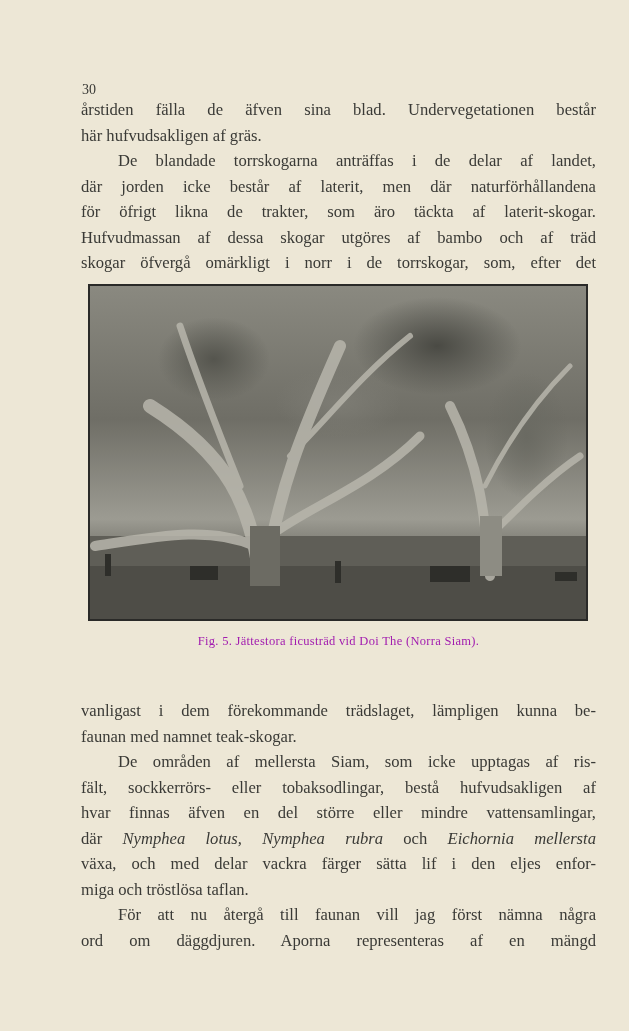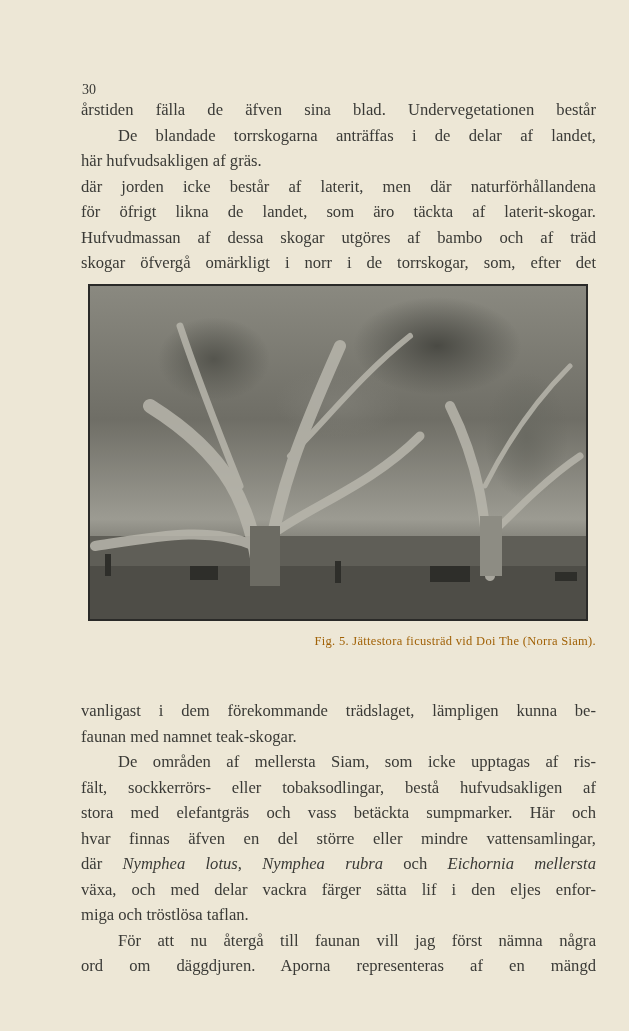--- a/index.html
+++ b/index.html
@@ -36,37 +36,37 @@
       background:
         radial-gradient(ellipse 80px 60px at 25% 22%, #55554e 0%, transparent 70%),
         radial-gradient(ellipse 120px 70px at 70% 18%, #4a4a44 0%, transparent 70%),
         radial-gradient(ellipse 60px 90px at 88% 45%, #6a6a62 0%, transparent 70%),
         radial-gradient(ellipse 90px 50px at 50% 35%, #7d7c74 0%, transparent 70%),
         linear-gradient(180deg, #8a8980 0%, #6f6e66 40%, #9c9b92 70%, #57564f 88%, #403f3a 100%);
       overflow: hidden;
     }
     .figure svg { position: absolute; left: 0; top: 0; }
     .caption {
-      position: absolute; top: 634px; left: 81px; width: 515px; text-align: right;
-      font-size: 12.5px; letter-spacing: 0.3px; color: #a16207;
+      position: absolute; top: 634px; left: 81px; width: 515px; text-align: center;
+      font-size: 12.5px; letter-spacing: 0.3px; color: #a21caf;
     }
   </style>
 </head>
 <body>
 
 <div class="header">
   <span class="page-num">30</span>
 </div>
 
 <div class="text-block" id="block1">
   <span class="line">årstiden fälla de äfven sina blad. Undervegetationen består</span>
+  <span class="line last">här hufvudsakligen af gräs.</span>
   <span class="line indent">De blandade torrskogarna anträffas i de delar af landet,</span>
-  <span class="line last">här hufvudsakligen af gräs.</span>
   <span class="line">där jorden icke består af laterit, men där naturförhållandena</span>
-  <span class="line">för öfrigt likna de landet, som äro täckta af laterit-skogar.</span>
+  <span class="line">för öfrigt likna de trakter, som äro täckta af laterit-skogar.</span>
   <span class="line">Hufvudmassan af dessa skogar utgöres af bambo och af träd</span>
   <span class="line">skogar öfvergå omärkligt i norr i de torrskogar, som, efter det</span>
 </div>
 
 <div class="figure">
   <svg width="496" height="333" viewBox="0 0 496 333">
     <rect x="0" y="250" width="496" height="83" fill="#5f5e57"></rect>
     <rect x="0" y="280" width="496" height="53" fill="#4e4d47"></rect>
     <g stroke="#b8b6ac" stroke-linecap="round" fill="none" opacity="0.85">
       <path d="M170 290 C160 220 140 170 60 120" stroke-width="14"></path>
@@ -91,20 +91,19 @@
   </svg>
 </div>
 
 <div class="caption">Fig. 5.   Jättestora ficusträd vid Doi The (Norra Siam).</div>
 
 <div class="text-block" id="block2">
   <span class="line">vanligast i dem förekommande trädslaget, lämpligen kunna be-</span>
   <span class="line last">faunan med namnet teak-skogar.</span>
   <span class="line indent">De områden af mellersta Siam, som icke upptagas af ris-</span>
   <span class="line">fält, sockkerrörs- eller tobaksodlingar, bestå hufvudsakligen af</span>
-  <span class="line">stora med elefantgräs och vass betäckta sumpmarker. Här och</span>
   <span class="line">hvar finnas äfven en del större eller mindre vattensamlingar,</span>
   <span class="line"><span>där </span><i>Nymphea lotus, Nymphea rubra</i><span> och </span><i>Eichornia mellersta</i></span>
   <span class="line">växa, och med delar vackra färger sätta lif i den eljes enfor-</span>
   <span class="line last">miga och tröstlösa taflan.</span>
   <span class="line indent">För att nu återgå till faunan vill jag först nämna några</span>
   <span class="line">ord om däggdjuren. Aporna representeras af en mängd</span>
 </div>
 
 </body></html>

